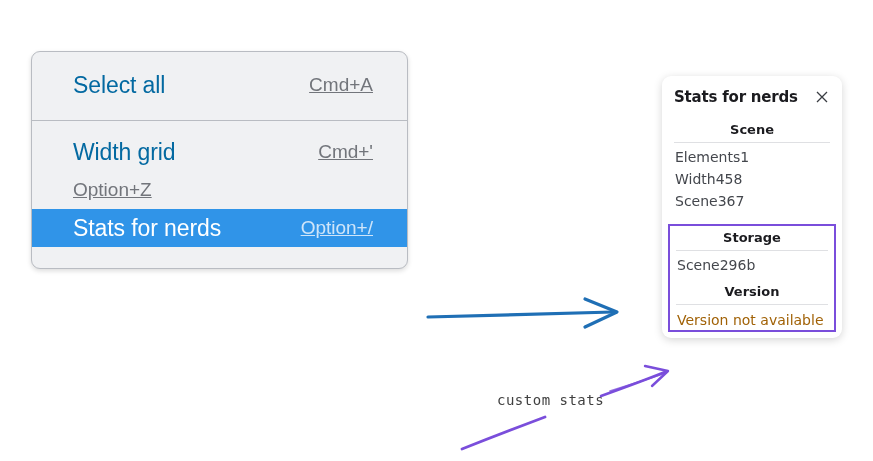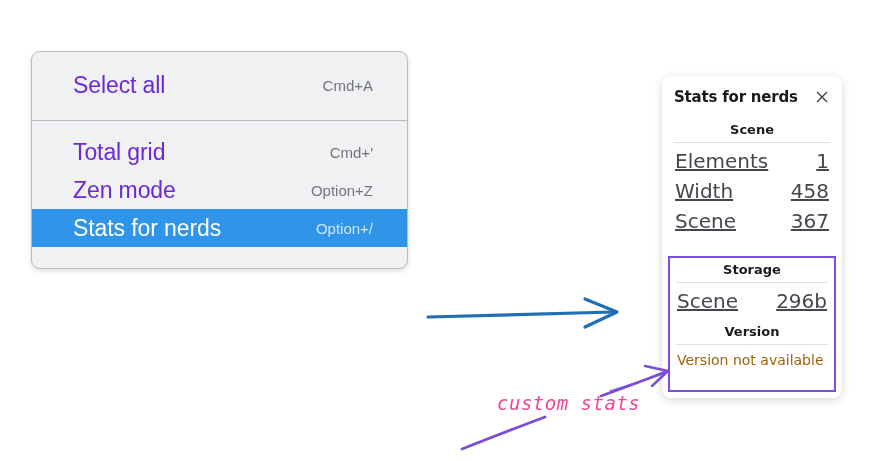--- a/index.html
+++ b/index.html
@@ -41,28 +41,29 @@
   .menu-item {
     display: flex;
     align-items: center;
     justify-content: space-between;
     padding: 0 34px 0 41px;
     height: 38px;
     box-sizing: border-box;
   }
   .menu-item .label {
     font-size: 23px;
-    color: #6d28d9;
+    color: #0369a1;
     letter-spacing: -0.1px;
     white-space: nowrap;
   }
   .menu-item .shortcut {
-    font-size: 15px;
+    font-size: 19px;
     color: #72757b;
     white-space: nowrap;
+    text-decoration: underline;
   }
   .menu-item.selected {
     background: #3094e8;
   }
   .menu-item.selected .label { color: #ffffff; }
   .menu-item.selected .shortcut { color: #cfe5f9; margin-left: 24px; }
   .menu-tail { height: 21px; }
 
   
   #stats-panel {
@@ -103,81 +104,77 @@
     color: #1b1b1f;
     padding: 2px 0 5px 0;
   }
   .section-rule {
     height: 1px;
     background: #dfe0e3;
     margin: 0 2px 3px 2px;
   }
   .stat-row {
     display: flex;
-    justify-content: space-between;
     align-items: baseline;
-    font-size: 20px;
+    font-size: 14px;
     color: #44474d;
     padding: 3px 3px;
-    text-decoration: underline;
   }
   .stat-row .k { white-space: nowrap; }
   .stat-row .v { white-space: nowrap; }
   .plain-row {
     font-size: 14px;
     color: #a16207;
     padding: 4px 3px 2px 3px;
   }
   #custom-section {
     border: 2px solid #7a4edb;
-    margin: 20px -4px -6px -4px;
-    padding: 2px 4px 20px 4px;
+    margin: 12px -4px -6px -4px;
+    padding: 2px 4px 0 4px;
     box-sizing: border-box;
   }
 
   
   #annotations {
     position: absolute;
     left: 0; top: 0;
     width: 873px; height: 461px;
     pointer-events: none;
   }
   #handwriting {
     position: absolute;
     left: 497px;
     top: 392px;
     font-family: "DejaVu Sans Mono", monospace;
-    font-size: 19px;
-    color: #ec4899;
+    font-size: 14px;
+    color: #404040;
     letter-spacing: 0.5px;
     white-space: nowrap;
-    font-style: italic;
   }
 </style>
 </head>
 <body>
 
 <div id="context-menu">
 
   <div class="menu-group first">
     <div class="menu-item">
       <span class="label">Select all</span>
       <span class="shortcut">Cmd+A</span>
     </div>
   </div>
 
   <div class="menu-divider"></div>
 
   <div class="menu-group second">
     <div class="menu-item">
-      <span class="label">Total grid</span>
+      <span class="label">Width grid</span>
       <span class="shortcut">Cmd+'</span>
     </div>
     <div class="menu-item">
-      <span class="label">Zen mode</span>
       <span class="shortcut">Option+Z</span>
     </div>
     <div class="menu-item selected">
       <span class="label">Stats for nerds</span>
       <span class="shortcut">Option+/</span>
     </div>
     <div class="menu-tail"></div>
   </div>
 
 </div>

